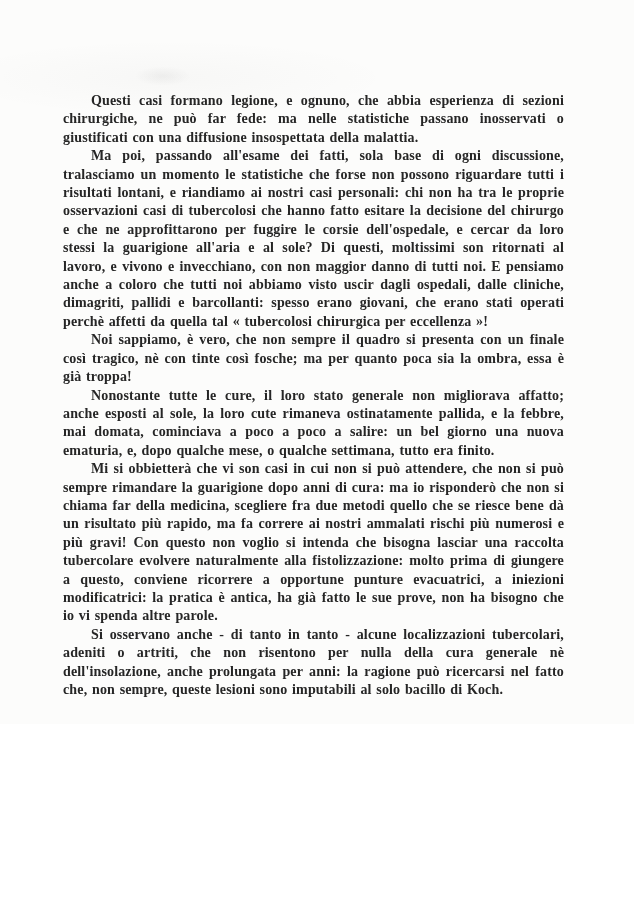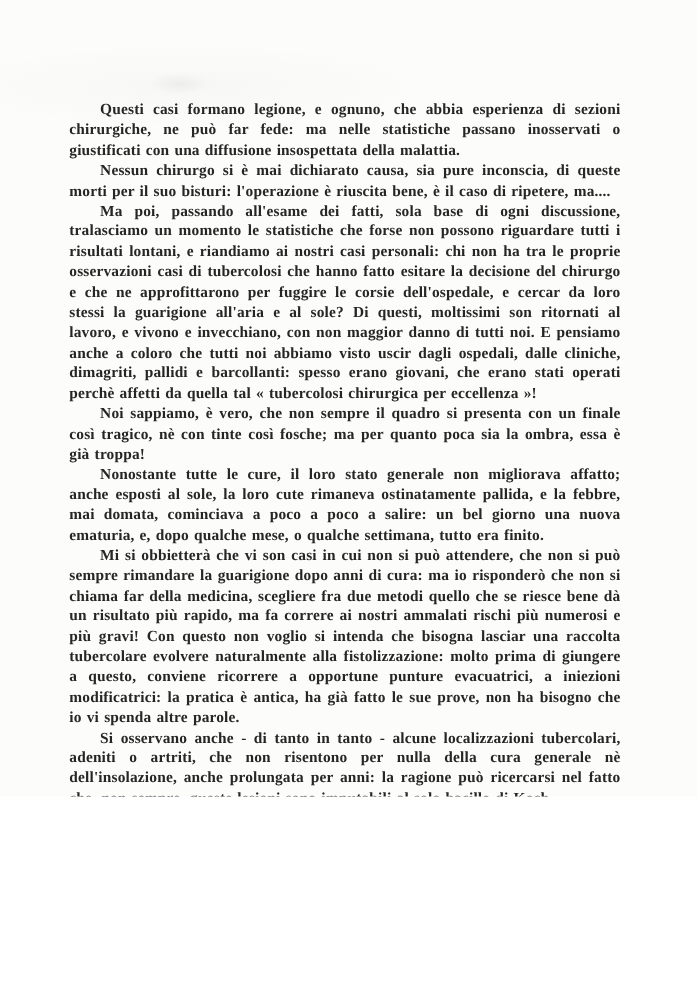--- a/index.html
+++ b/index.html
@@ -52,21 +52,20 @@
     font-weight: bold;
     letter-spacing: 2px;
   }
 </style>
 </head>
 <body>
 
 <div class="scan-page">
   <div class="page-text">
     <p>Questi casi formano legione, e ognuno, che abbia esperienza di sezioni chirurgiche, ne può far fede: ma nelle statistiche passano inosservati o giustificati con una diffusione insospettata della malattia.</p>
-    <p>Nessun chirurgo si è mai dichiarato causa, sia pure inconscia, di queste morti per il suo bisturi: l'operazione è riuscita bene, è il caso di ripetere, ma....</p>
     <p>Ma poi, passando all'esame dei fatti, sola base di ogni discussione, tralasciamo un momento le statistiche che forse non possono riguardare tutti i risultati lontani, e riandiamo ai nostri casi personali: chi non ha tra le proprie osservazioni casi di tubercolosi che hanno fatto esitare la decisione del chirurgo e che ne approfittarono per fuggire le corsie dell'ospedale, e cercar da loro stessi la guarigione all'aria e al sole? Di questi, moltissimi son ritornati al lavoro, e vivono e invecchiano, con non maggior danno di tutti noi. E pensiamo anche a coloro che tutti noi abbiamo visto uscir dagli ospedali, dalle cliniche, dimagriti, pallidi e barcollanti: spesso erano giovani, che erano stati operati perchè affetti da quella tal « tubercolosi chirurgica per eccellenza »!</p>
     <p>Noi sappiamo, è vero, che non sempre il quadro si presenta con un finale così tragico, nè con tinte così fosche; ma per quanto poca sia la ombra, essa è già troppa!</p>
     <p>Nonostante tutte le cure, il loro stato generale non migliorava affatto; anche esposti al sole, la loro cute rimaneva ostinatamente pallida, e la febbre, mai domata, cominciava a poco a poco a salire: un bel giorno una nuova ematuria, e, dopo qualche mese, o qualche settimana, tutto era finito.</p>
     <p>Mi si obbietterà che vi son casi in cui non si può attendere, che non si può sempre rimandare la guarigione dopo anni di cura: ma io risponderò che non si chiama far della medicina, scegliere fra due metodi quello che se riesce bene dà un risultato più rapido, ma fa correre ai nostri ammalati rischi più numerosi e più gravi! Con questo non voglio si intenda che bisogna lasciar una raccolta tubercolare evolvere naturalmente alla fistolizzazione: molto prima di giungere a questo, conviene ricorrere a opportune punture evacuatrici, a iniezioni modificatrici: la pratica è antica, ha già fatto le sue prove, non ha bisogno che io vi spenda altre parole.</p>
     <p>Si osservano anche - di tanto in tanto - alcune localizzazioni tubercolari, adeniti o artriti, che non risentono per nulla della cura generale nè dell'insolazione, anche prolungata per anni: la ragione può ricercarsi nel fatto che, non sempre, queste lesioni sono imputabili al solo bacillo di Koch.</p>
   </div>
   <div class="folio">— 45 —</div>
 </div>
 
 </body></html>

